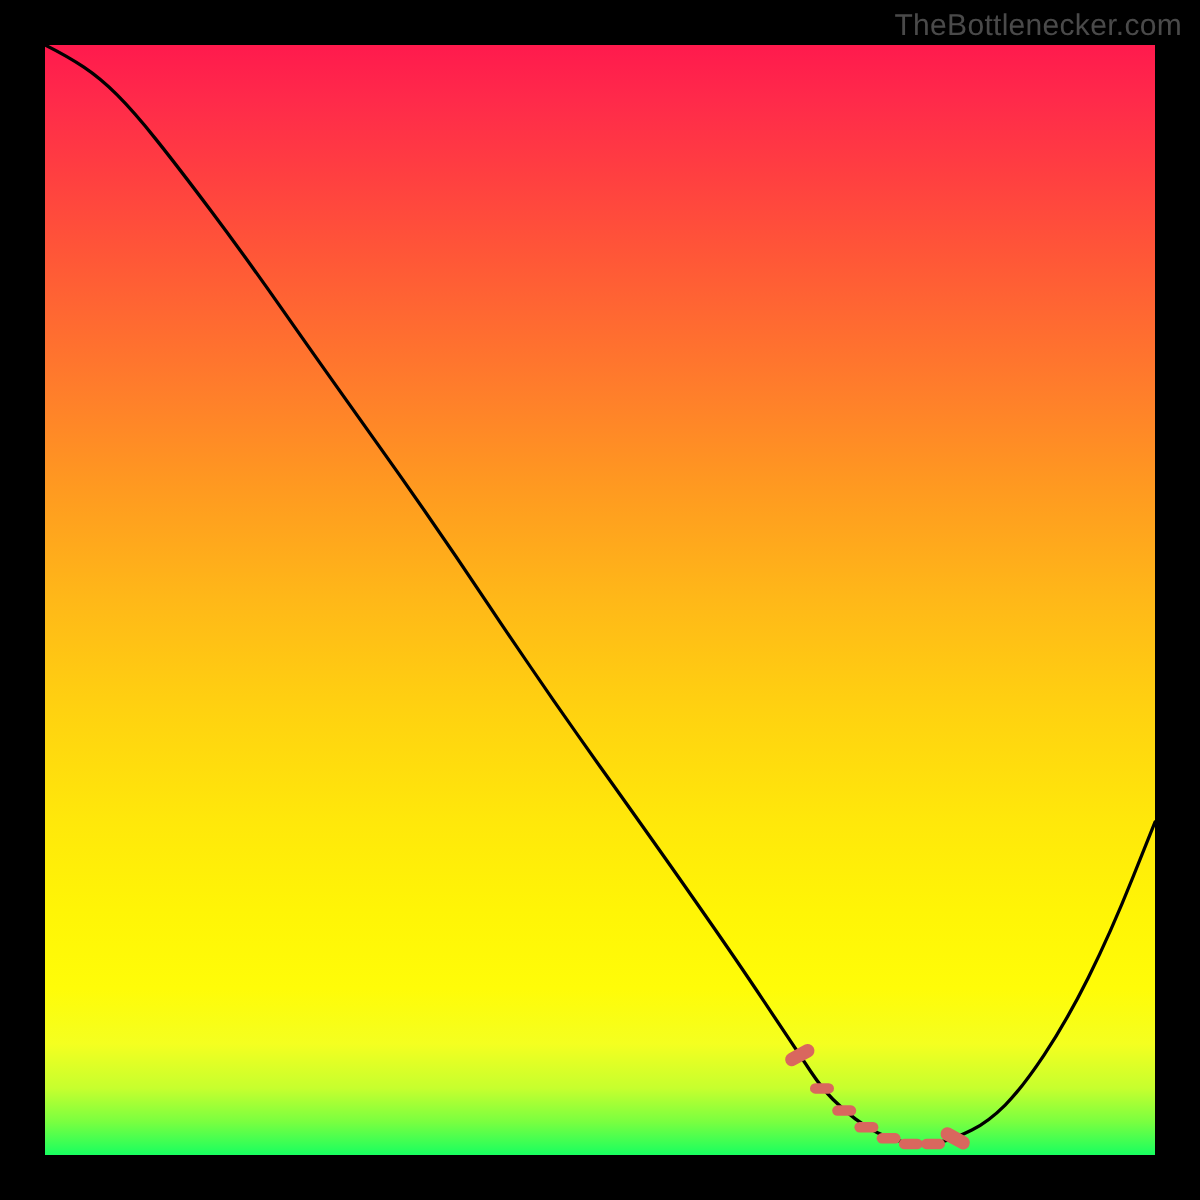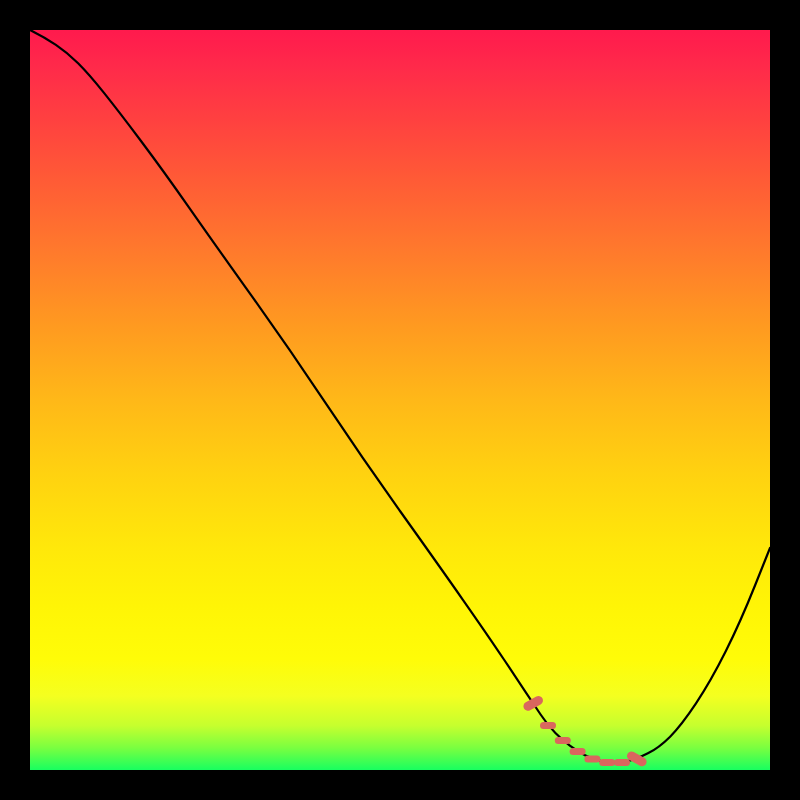--- a/index.html
+++ b/index.html
@@ -60,20 +60,21 @@
     font-size: 20px;
     font-weight: 500;
     letter-spacing: 0.2px;
   }
 </style>
 </head>
 <body>
 
 <div class="frame">
 
+  <div class="watermark">TheBottlenecker.com</div>
 
   <div class="plot-area">
     <div class="gradient-bg"></div>
 
     <svg class="curve" viewBox="0 0 740 740" preserveAspectRatio="none">
       <path id="curve-path" fill="none" stroke="#000" stroke-width="2.2" stroke-linecap="round" stroke-linejoin="round" d="M 0 0 Q 14.8 7.399999999999977 25.9 14.800000000000011 Q 37 22.200000000000045 48.1 33.30000000000007 Q 59.2 44.40000000000009 74 62.900000000000034 Q 88.8 81.39999999999998 111 110.99999999999994 Q 133.2 140.5999999999999 159.1 177.59999999999997 Q 185 214.60000000000002 222 266.40000000000003 Q 259 318.20000000000005 296 373.70000000000005 Q 333 429.2 370 481 Q 407.00000000000006 532.8 432.90000000000003 569.8 Q 458.8 606.8 473.6 629 Q 488.40000000000003 651.2 495.80000000000007 662.3 Q 503.20000000000005 673.4 510.6 684.5 Q 518 695.6 525.4 703 Q 532.8 710.4 540.2 715.95 Q 547.6 721.5 555 725.2 Q 562.4 728.9 569.8 730.75 Q 577.2 732.6 584.6 732.6 Q 592 732.6 599.4 730.75 Q 606.8 728.9 617.9 723.3499999999999 Q 629 717.8 640.1 706.7 Q 651.2 695.6 666 673.4000000000001 Q 680.8000000000001 651.2 695.6 621.6 Q 710.4 592 725.2 555 T 740 518"></path>
       <g id="marker-group">
           <line x1="497.9345046286578" y1="676.2765532316251" x2="508.4654953713423" y2="670.5234467683748" stroke="#d9675e" stroke-width="9" stroke-linecap="round"></line>
           <line x1="513.5" y1="695.6" x2="522.5" y2="695.6" stroke="#d9675e" stroke-width="7" stroke-linecap="round"></line>
           <line x1="528.3" y1="710.4" x2="537.3" y2="710.4" stroke="#d9675e" stroke-width="7" stroke-linecap="round"></line>

